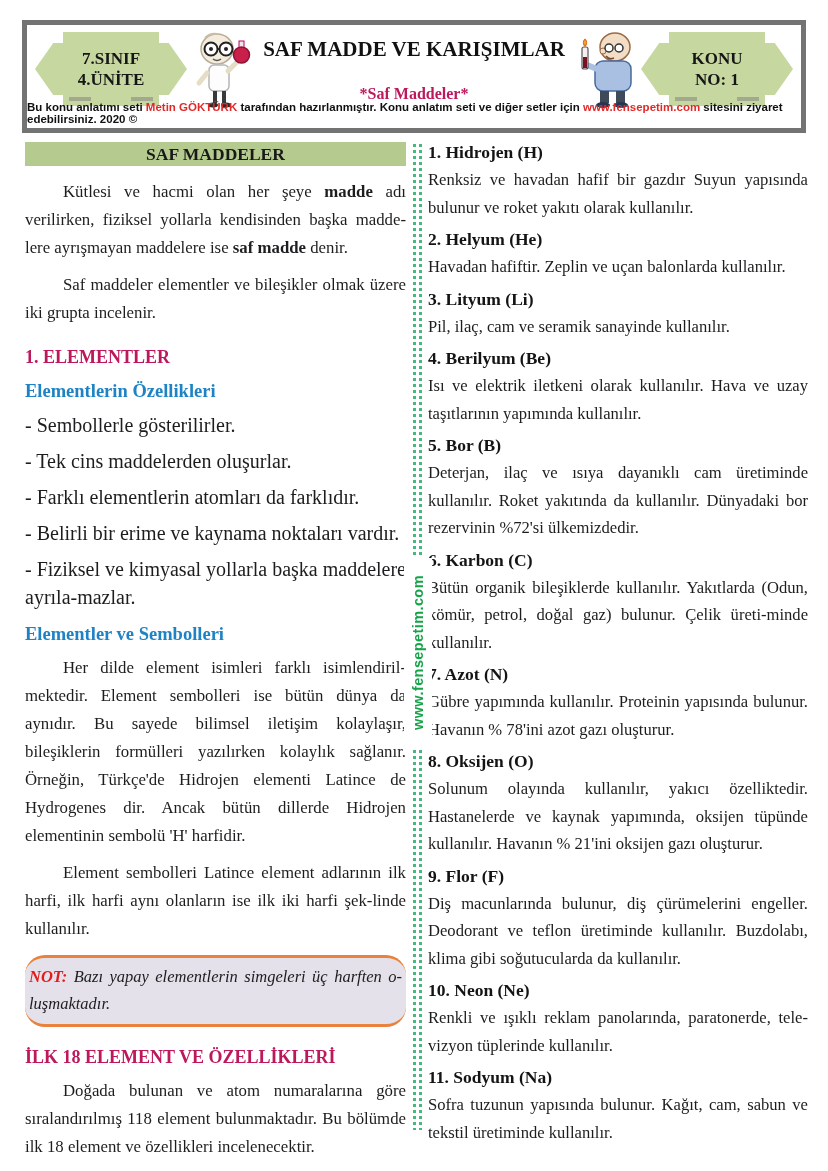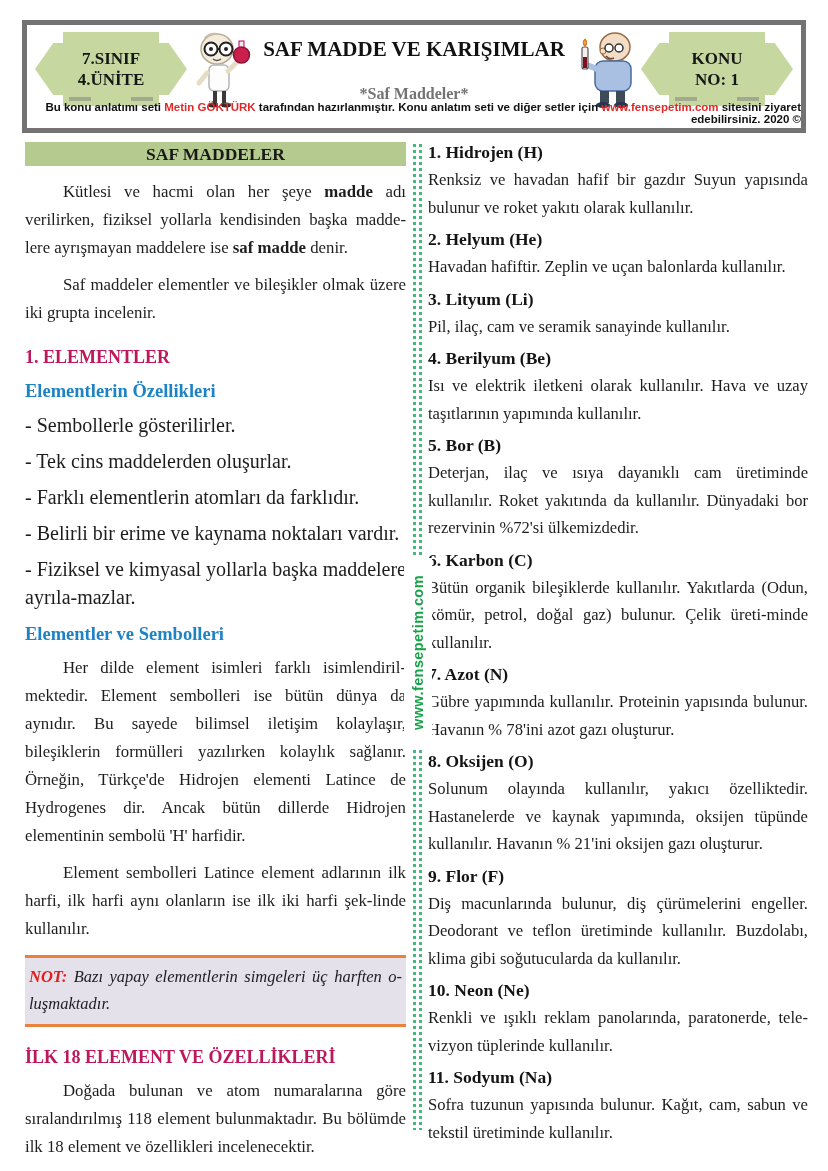--- a/index.html
+++ b/index.html
@@ -28,24 +28,24 @@
     align-items:center; justify-content:center; font-weight:bold; font-size:17px;
     line-height:21px; color:#161616; z-index:2;
   }
   .ribbon .dash { position:absolute; bottom:5px; width:22px; height:4px; background:#a3a98f; z-index:3; }
   .ribbon .dash.l { left:34px; } .ribbon .dash.r { right:34px; }
 
   .cartoon { flex:0 0 auto; width:68px; height:80px; }
 
   .title-block { flex:1 1 auto; text-align:center; padding-top:2px; }
   .main-title { font-size:21px; font-weight:bold; color:#111; }
-  .sub-title { font-size:16px; font-weight:bold; margin-top:23px; color:#737373; }
+  .sub-title { font-size:16px; font-weight:bold; margin-top:23px; color:#be185d; }
 
   .credit {
-    position:absolute; left:0; right:0; bottom:3px; text-align:right;
+    position:absolute; left:0; right:0; bottom:3px; text-align:left;
     font-family:"Liberation Sans", sans-serif; font-size:11.5px; font-weight:bold; color:#101010;
   }
   .credit .red { color:#e02a2a; }
   .credit a { color:#e02a2a; text-decoration:none; }
 
   
   .content { position:absolute; top:142px; left:25px; width:783px; display:flex; }
   .col-left { width:381px; flex:0 0 auto; }
   .divider {
     flex:0 0 auto; width:12px; margin:2px 4px 0 6px; height:986px;
@@ -73,21 +73,21 @@
   }
   .body-p { font-size:16.8px; line-height:28px; text-align:justify; margin:0 0 9px; }
   .indent { text-indent:38px; }
   .b { font-weight:bold; }
   .h-red { color:#be185d; font-size:18px; font-weight:bold; margin:20px 0 9px; }
   .h-blue { color:#1e83c4; font-size:18.5px; font-weight:bold; margin:13px 0 9px; }
   .feature { font-size:20px; line-height:28px; text-align:justify; margin:0 0 8px; }
   .note-box {
     background:#e4e1ea; border-top:3px solid #e8823c; border-bottom:3px solid #e8823c;
     padding:5px 4px 7px; font-style:italic; font-size:16.5px; line-height:27px;
-    margin:12px 0 10px; text-align:justify;
+    margin:12px 0 10px; text-align:justify;border-radius:20px;
   }
   .note-label { color:#e11d1d; font-weight:bold; }
 
   
   .el-item h3 { font-size:17.5px; font-weight:bold; color:#141414; margin:8px 0 3px; }
   .el-item:first-child h3 { margin-top:0; }
   .el-item p { font-size:16.6px; line-height:27.5px; text-align:justify; margin:0 0 6px; }
 </style>
 </head>
 <body>

